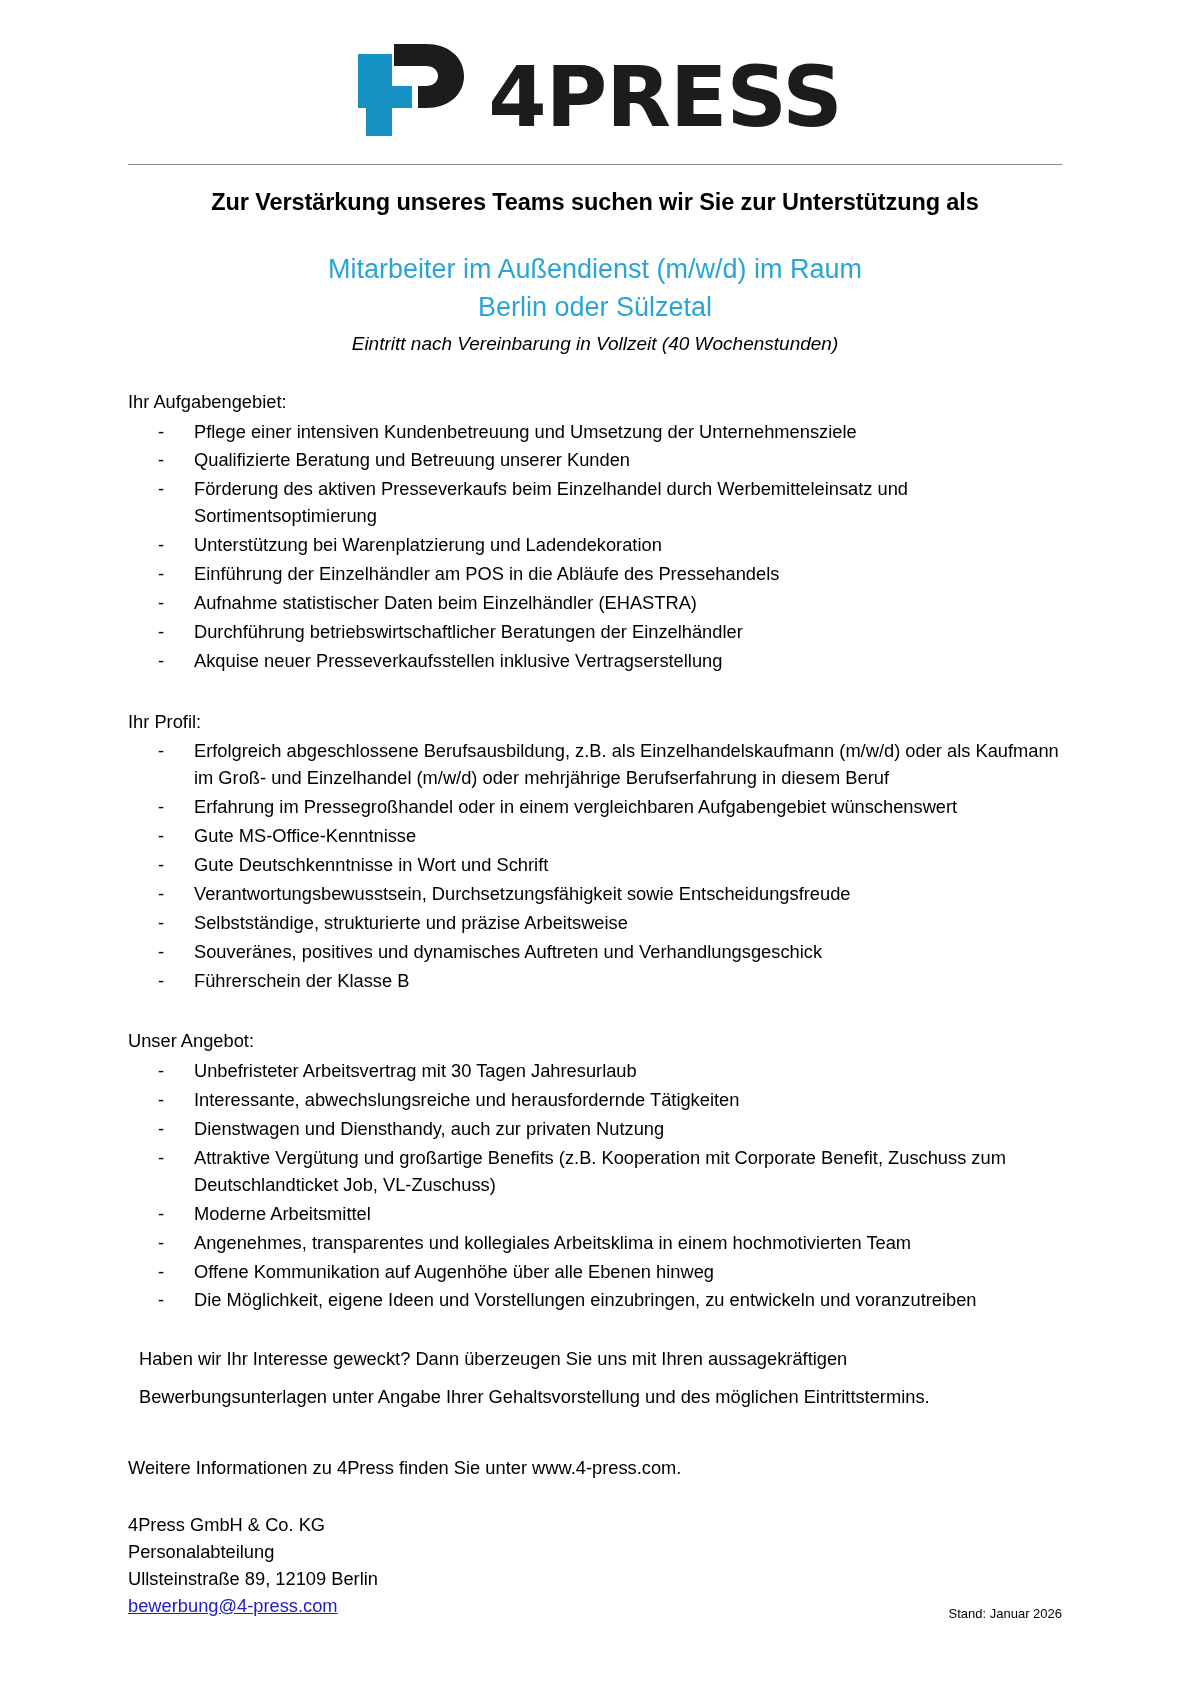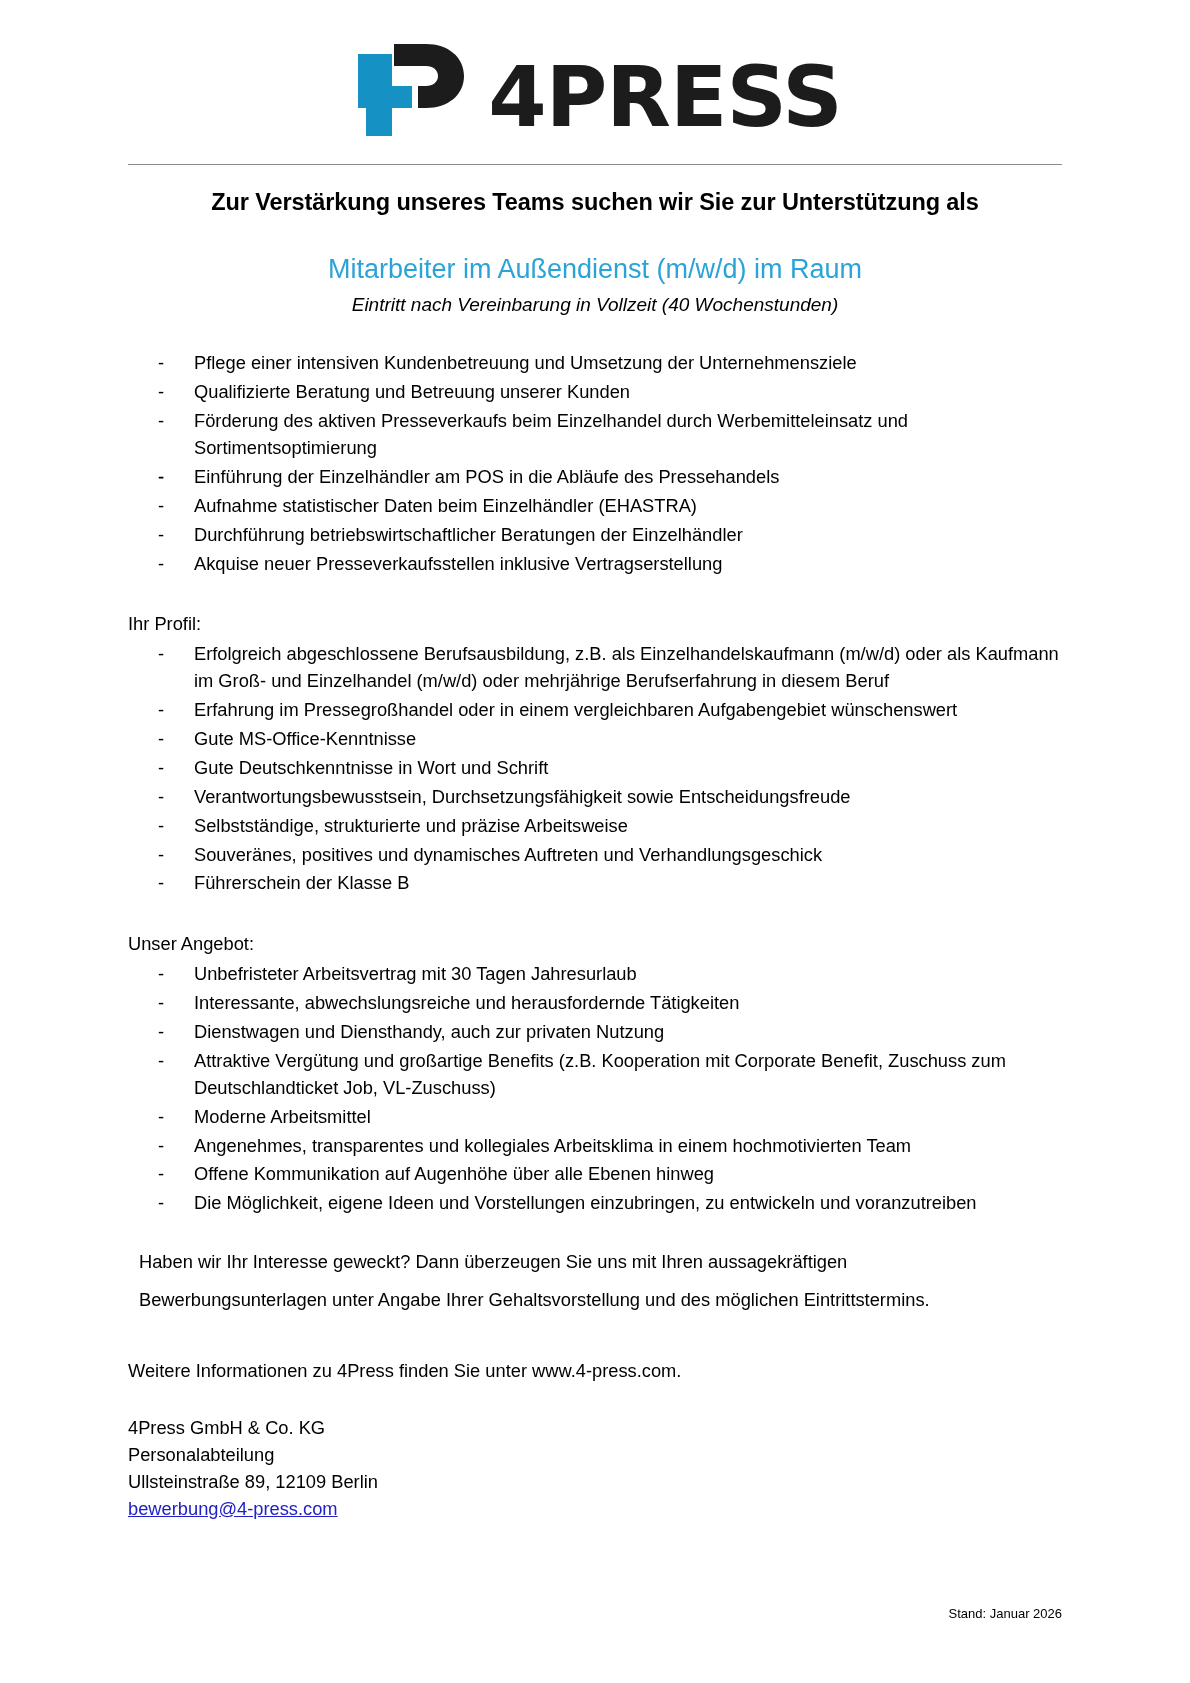--- a/index.html
+++ b/index.html
@@ -155,32 +155,34 @@
       <div class="logo-word">4PRESS</div>
     </div>
   </div>
 
   <hr class="rule">
 
   <div class="lead">Zur Verstärkung unseres Teams suchen wir Sie zur Unterstützung als</div>
 
   <div class="job-title">
     <div>Mitarbeiter im Außendienst (m/w/d) im Raum</div>
+    <div>Berlin oder Sülzetal</div>
   </div>
 
   <div class="subtitle">Eintritt nach Vereinbarung in Vollzeit (40 Wochenstunden)</div>
 
   <div class="content">
 
     <div class="section">
+      <div class="section-heading">Ihr Aufgabengebiet:</div>
       <ul class="bullets">
         <li><span class="dash">-</span><span>Pflege einer intensiven Kundenbetreuung und Umsetzung der Unternehmensziele</span></li>
         <li><span class="dash">-</span><span>Qualifizierte Beratung und Betreuung unserer Kunden</span></li>
         <li><span class="dash">-</span><span>Förderung des aktiven Presseverkaufs beim Einzelhandel durch Werbemitteleinsatz und Sortimentsoptimierung</span></li>
-        <li><span class="dash">-</span></li>
+        <li><span class="dash">-</span><span>Unterstützung bei Warenplatzierung und Ladendekoration</span></li>
         <li><span class="dash">-</span><span>Einführung der Einzelhändler am POS in die Abläufe des Pressehandels</span></li>
         <li><span class="dash">-</span><span>Aufnahme statistischer Daten beim Einzelhändler (EHASTRA)</span></li>
         <li><span class="dash">-</span><span>Durchführung betriebswirtschaftlicher Beratungen der Einzelhändler</span></li>
         <li><span class="dash">-</span><span>Akquise neuer Presseverkaufsstellen inklusive Vertragserstellung</span></li>
       </ul>
     </div>
 
     <div class="section">
       <div class="section-heading">Ihr Profil:</div>
       <ul class="bullets">

